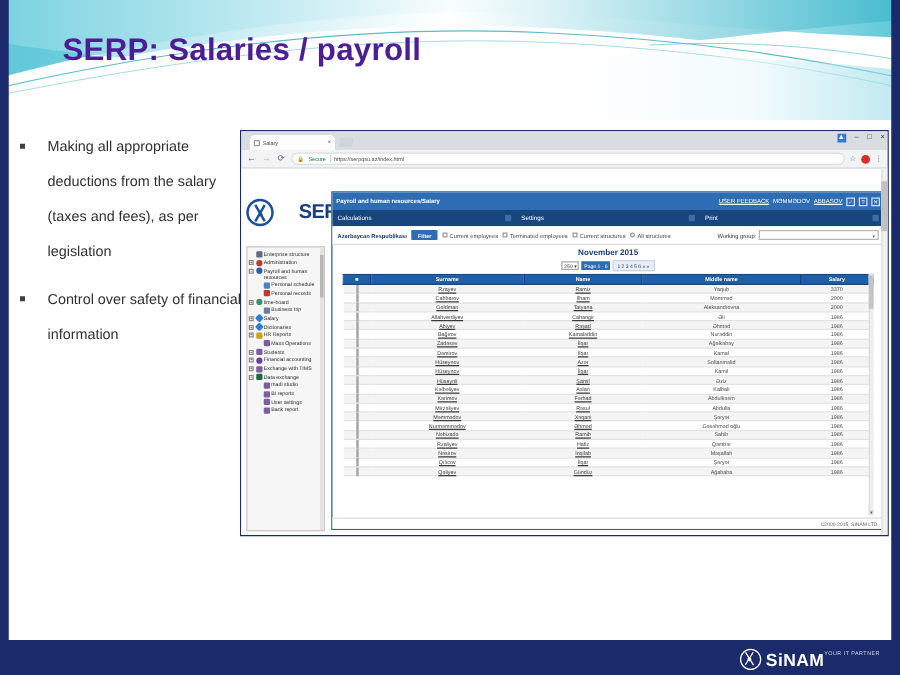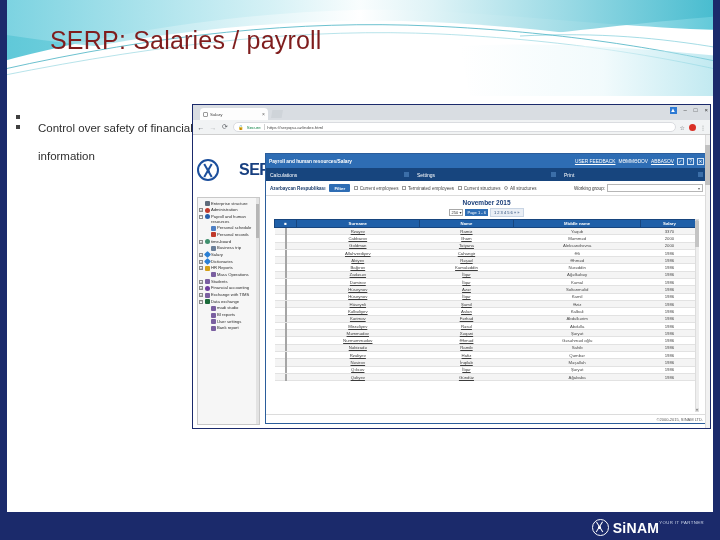--- a/index.html
+++ b/index.html
@@ -20,22 +20,22 @@
   .edge-bottom { position: absolute; left: 0; bottom: 0; width: 720px; height: 28px; background: #1b2a6b; }
 
   
   .banner { position: absolute; left: 0; top: 0; width: 720px; height: 96px; overflow: hidden; }
   .banner svg { display: block; }
 
   .slide-title {
     position: absolute;
     left: 50px; top: 26px;
     font-size: 25px;
-    font-weight: normal;
-    color: #7f1d1d;
+    font-weight: bold;
+    color: #4c1d95;
     letter-spacing: 0.2px;
     z-index: 5;
     white-space: nowrap;
   }
 
   
   .bullets {
     position: absolute;
     left: 8px; top: 104px;
     width: 190px;
@@ -291,20 +291,21 @@
       <path d="M460,46 C540,42 620,46 720,56 L720,96 L470,96 Z" fill="url(#g3)" opacity="0.55"></path>
       <path d="M520,36 C600,32 660,38 720,48" fill="none" stroke="#5ec0d0" stroke-width="0.7" opacity="0.8"></path>
     </svg>
   </div>
 
   <div class="slide-title">SERP: Salaries / payroll</div>
 
   <div class="bullets">
     <div class="bullet">
       <span class="marker"></span>
+      <span>Making all appropriate deductions from the salary (taxes and fees), as per legislation</span>
     </div>
     <div class="bullet">
       <span class="marker"></span>
       <span>Control over safety of financial information</span>
     </div>
   </div>
 
   <div class="browser">
 
     <div class="tabstrip">

